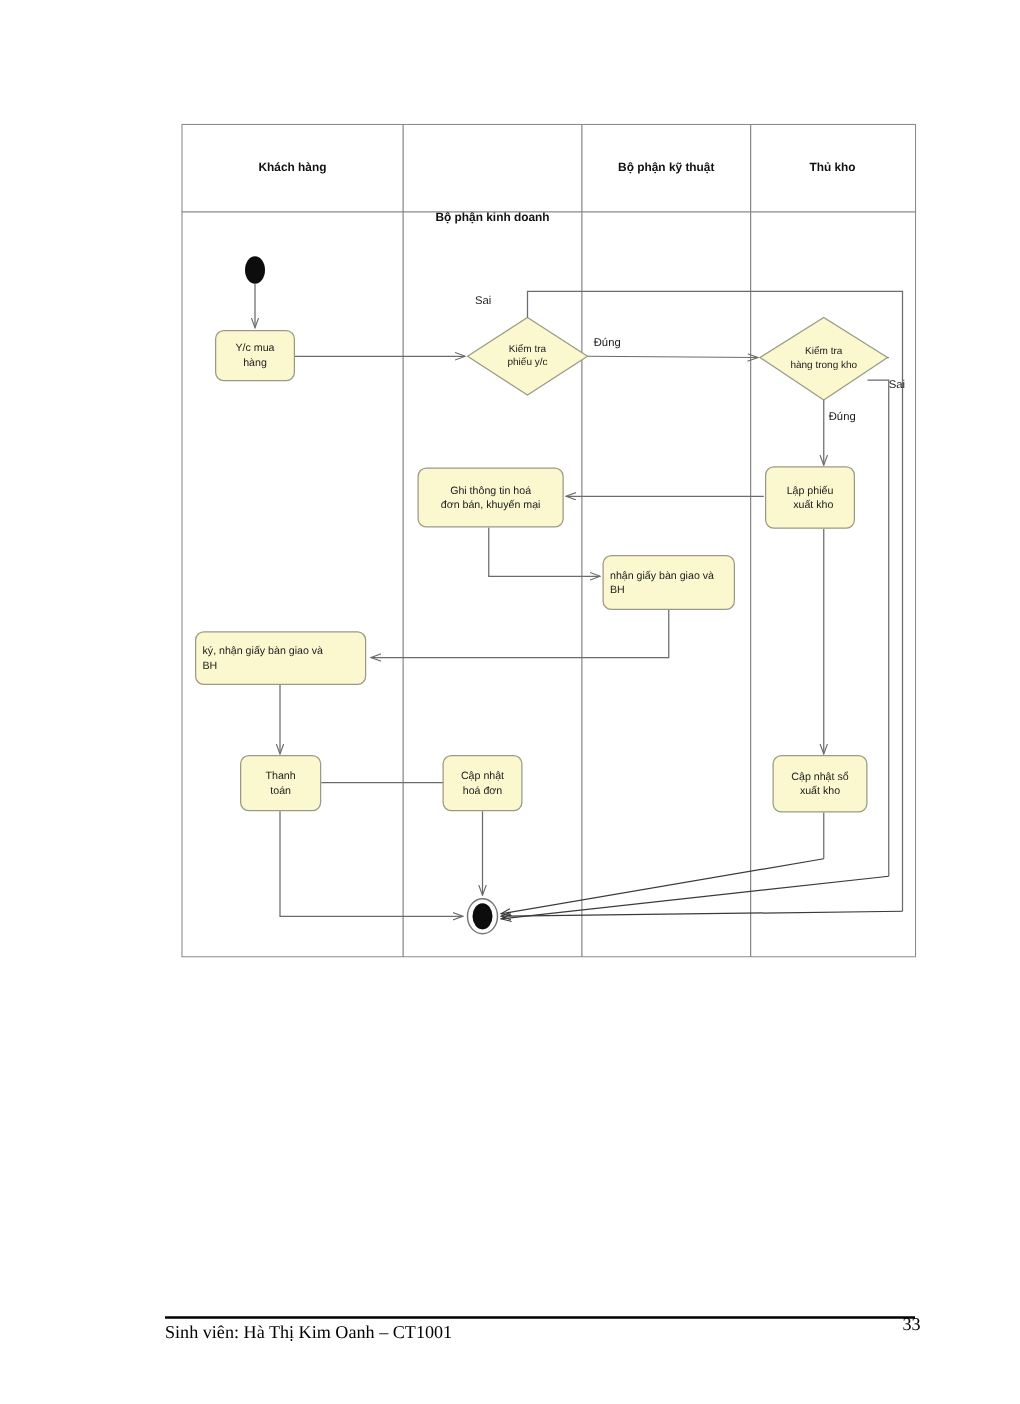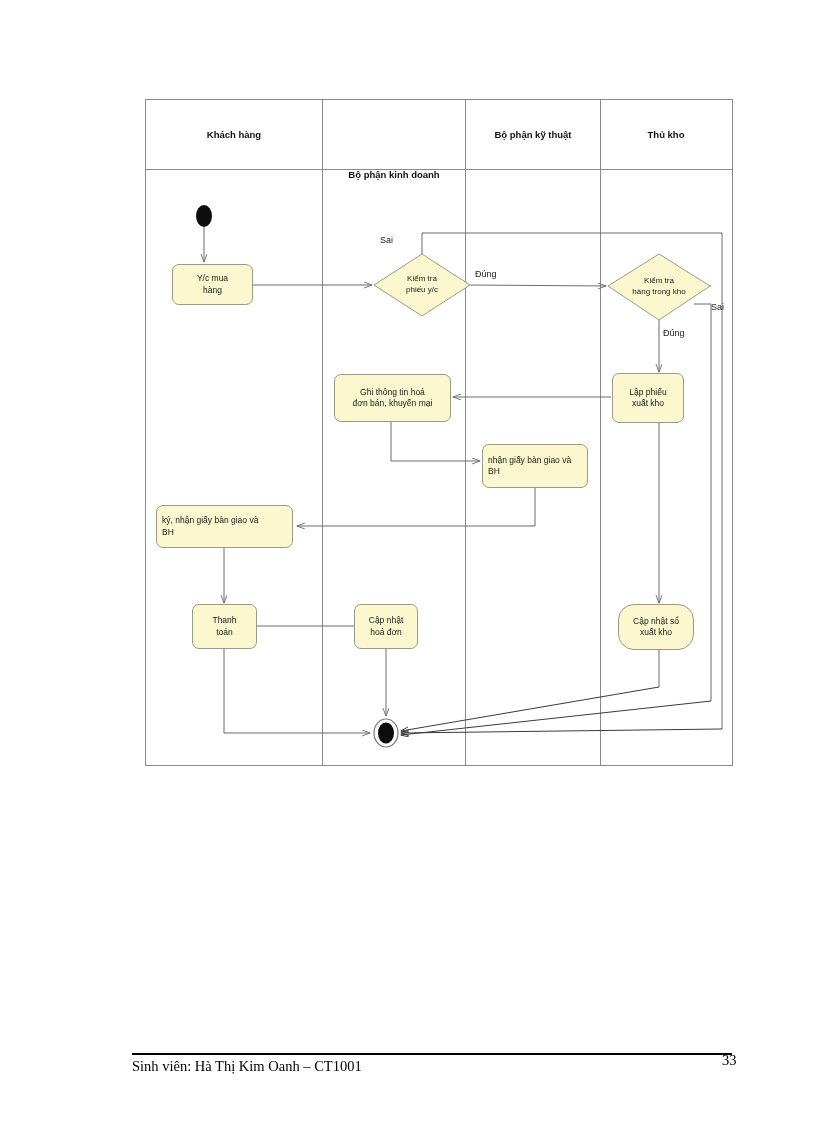--- a/index.html
+++ b/index.html
@@ -197,21 +197,21 @@
         <polyline points="514,551 514,588"></polyline>
         <line x1="514" y1="588" x2="256" y2="632" marker-end="url(#arrowdk)" stroke="#3a3a3a"></line>
       </g>
     </svg>
 
     <div class="lane-header-label" style="left:89px; top:30px;">Khách hàng</div>
     <div class="lane-header-label" style="left:249px; top:30px;margin-top:40px;">Bộ phận kinh doanh</div>
     <div class="lane-header-label" style="left:388px; top:30px;">Bộ phận kỹ thuật</div>
     <div class="lane-header-label" style="left:521px; top:30px;">Thủ kho</div>
 
-    <div class="node" style="left:27px; top:165px; width:81px; height:41px;">
+    <div class="node" style="left:27px; top:165px; width:64px; height:41px;">
       <div>
         <div>Y/c mua</div>
         <div>hàng</div>
       </div>
     </div>
 
     <div class="node" style="left:189px; top:275px; width:117px; height:48px;">
       <div>
         <div>Ghi thông tin hoá</div>
         <div>đơn   bán, khuyến mại</div>
@@ -239,28 +239,28 @@
       </div>
     </div>
 
     <div class="node" style="left:209px; top:505px; width:64px; height:45px;align-items:center;">
       <div>
         <div>Cập nhật</div>
         <div>hoá đơn</div>
       </div>
     </div>
 
-    <div class="node" style="left:467px; top:274px; width:72px; height:50px;">
+    <div class="node" style="left:467px; top:274px; width:72px; height:50px;text-align:right;">
       <div>
         <div>Lập phiếu</div>
         <div>xuất kho</div>
       </div>
     </div>
 
-    <div class="node" style="left:473px; top:505px; width:76px; height:46px;border-radius:16px;">
+    <div class="node" style="left:473px; top:505px; width:76px; height:46px;">
       <div>
         <div>Cập nhật sổ</div>
         <div>xuất kho</div>
       </div>
     </div>
 
     <div class="diamond-label" style="left:277px; top:186px;">
       <div>Kiểm tra</div>
       <div>phiếu y/c</div>
     </div>

